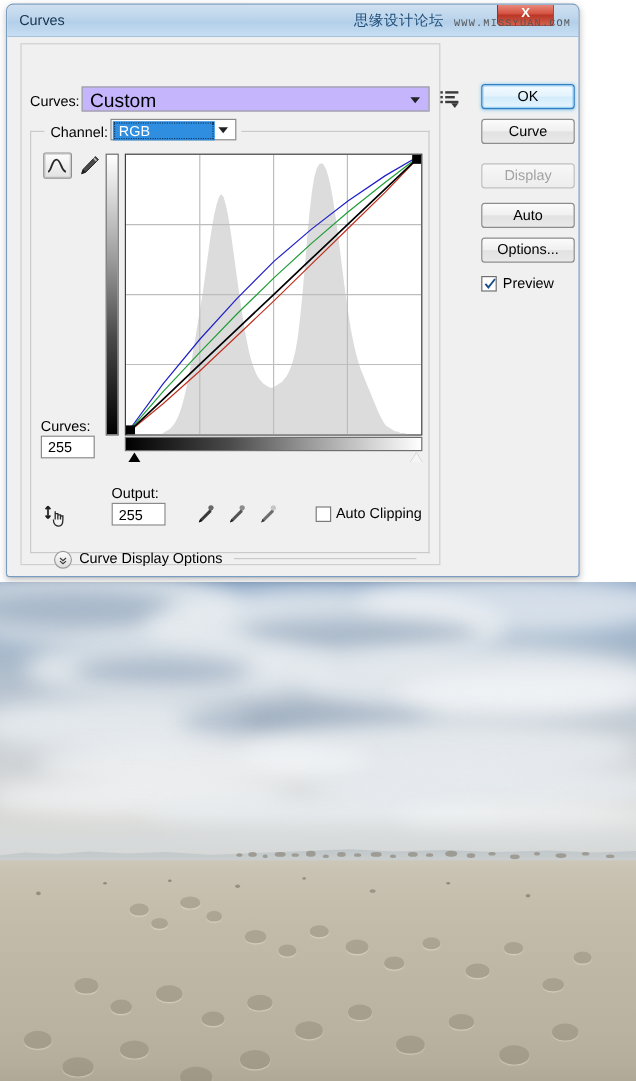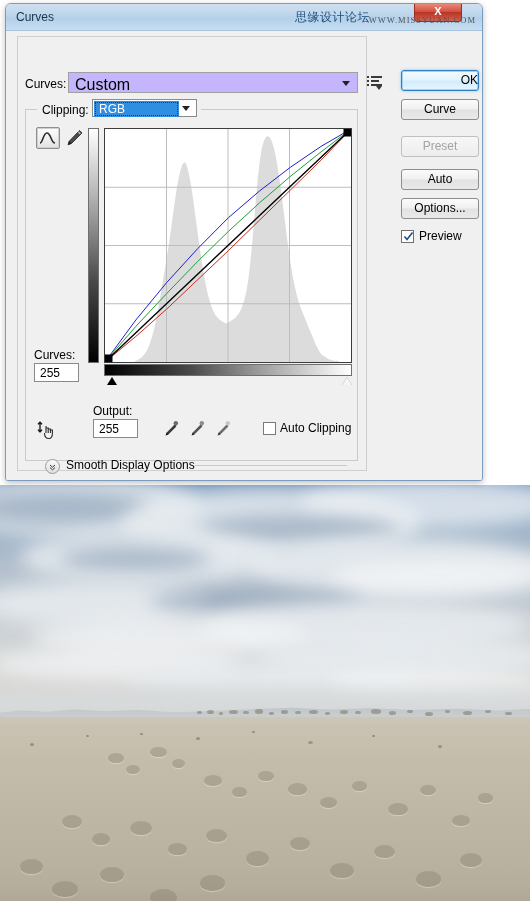--- a/index.html
+++ b/index.html
@@ -84,21 +84,21 @@
     font-size: 12px; color: #17334f;
   }
   .watermark-cn {
     position: absolute; right: 112px; top: 5px;
     font-size: 12px; color: #1f4e79;
     letter-spacing: 0.5px;
   }
   .watermark-url {
     position: absolute; right: 6px; top: 11px;
     font-size: 8.5px; color: #555; letter-spacing: 1px;
-    font-family: Liberation Serif, serif;
+    font-family: Liberation Mono, monospace;
   }
   .close-btn {
     position: absolute; right: 20px; top: 0px; width: 46px; height: 17px;
     background: linear-gradient(to bottom, #e88a7c 0%, #d4503f 45%, #b83626 50%, #d4604e 100%);
     border: 1px solid #9a2d1f;
     border-top: none;
     border-radius: 0 0 4px 4px;
     color: #fff; font-size: 11px; font-weight: bold;
     text-align: center; line-height: 15px;
   }
@@ -259,21 +259,20 @@
     position: absolute; left: 395px; width: 78px; height: 21px;
     border: 1px solid #8d8d8d; border-radius: 3px;
     background: linear-gradient(to bottom, #fbfbfb 0%, #f0f0f0 48%, #e2e2e2 52%, #e9e9e9 100%);
     font-size: 12px; color: #000; text-align: center; line-height: 19px;
     box-sizing: border-box;
   }
   .btn.primary {
     border: 1px solid #2f7fc1;
     box-shadow: 0 0 0 1px #9fd2f5 inset, 0 0 3px #7fc4ef;
     background: linear-gradient(to bottom, #f3fbff 0%, #e4f3fd 48%, #d2ecfb 52%, #e6f5fe 100%);
-    text-align: right;
   }
   .btn.disabled { color: #a3a3a3; background: linear-gradient(to bottom,#f7f7f7,#ededed); border-color:#c0c0c0; }
   .btn.ok { top: 39px; }
   .btn.cancel { top: 68px; }
   .btn.smooth { top: 105px; }
   .btn.auto { top: 138px; }
   .btn.options { top: 167px; text-align: center; }
 
   .preview-check {
     position: absolute; left: 395px; top: 199px; width: 13px; height: 13px;
@@ -405,21 +404,21 @@
         <div class="pm-line" style="left:4px; top:5px; width:8px;"></div>
         <div class="pm-dot" style="left:0; top:9px;"></div>
         <div class="pm-line" style="left:4px; top:9px; width:11px;"></div>
         <div class="pm-arrow"></div>
       </div>
 
       <div class="group-box"></div>
       <div class="group-top-left"></div>
       <div class="group-top-right"></div>
 
-      <div class="lbl channel-label">Clipping:</div>
+      <div class="lbl channel-label">Channel:</div>
       <div class="channel-select">
         <div class="channel-highlight">RGB</div>
         <span class="arrow"></span>
       </div>
 
       <div class="tool-curve">
         <svg width="22" height="20" viewBox="0 0 22 20">
           <path d="M3 15 C6 15, 6 5, 10 5 C14 5, 14 15, 18 15" stroke="#2a2a2a" stroke-width="1.6" fill="none"></path>
         </svg>
       </div>
@@ -497,26 +496,26 @@
       </div>
 
       <div class="clip-check"></div>
       <div class="lbl clip-text">Auto Clipping</div>
 
       <div class="cdo-toggle">
         <svg class="cdo-chev" width="7" height="7" viewBox="0 0 7 7">
           <path d="M1 1 L3.5 3.2 L6 1 M1 3.6 L3.5 5.8 L6 3.6" stroke="#3a3a3a" stroke-width="1" fill="none"></path>
         </svg>
       </div>
-      <div class="lbl cdo-text">Smooth Display Options</div>
+      <div class="lbl cdo-text">Curve Display Options</div>
       <div class="cdo-rule"></div>
 
       <div class="btn primary ok">OK</div>
       <div class="btn cancel">Curve</div>
-      <div class="btn disabled smooth">Preset</div>
+      <div class="btn disabled smooth">Display</div>
       <div class="btn auto">Auto</div>
       <div class="btn options">Options...</div>
 
       <div class="preview-check">
         <svg width="11" height="11" viewBox="0 0 11 11">
           <path d="M1.5 5.5 L4 8.5 L9.5 1.5" stroke="#1d4f8c" stroke-width="1.6" fill="none"></path>
         </svg>
       </div>
       <div class="lbl preview-text">Preview</div>
 

